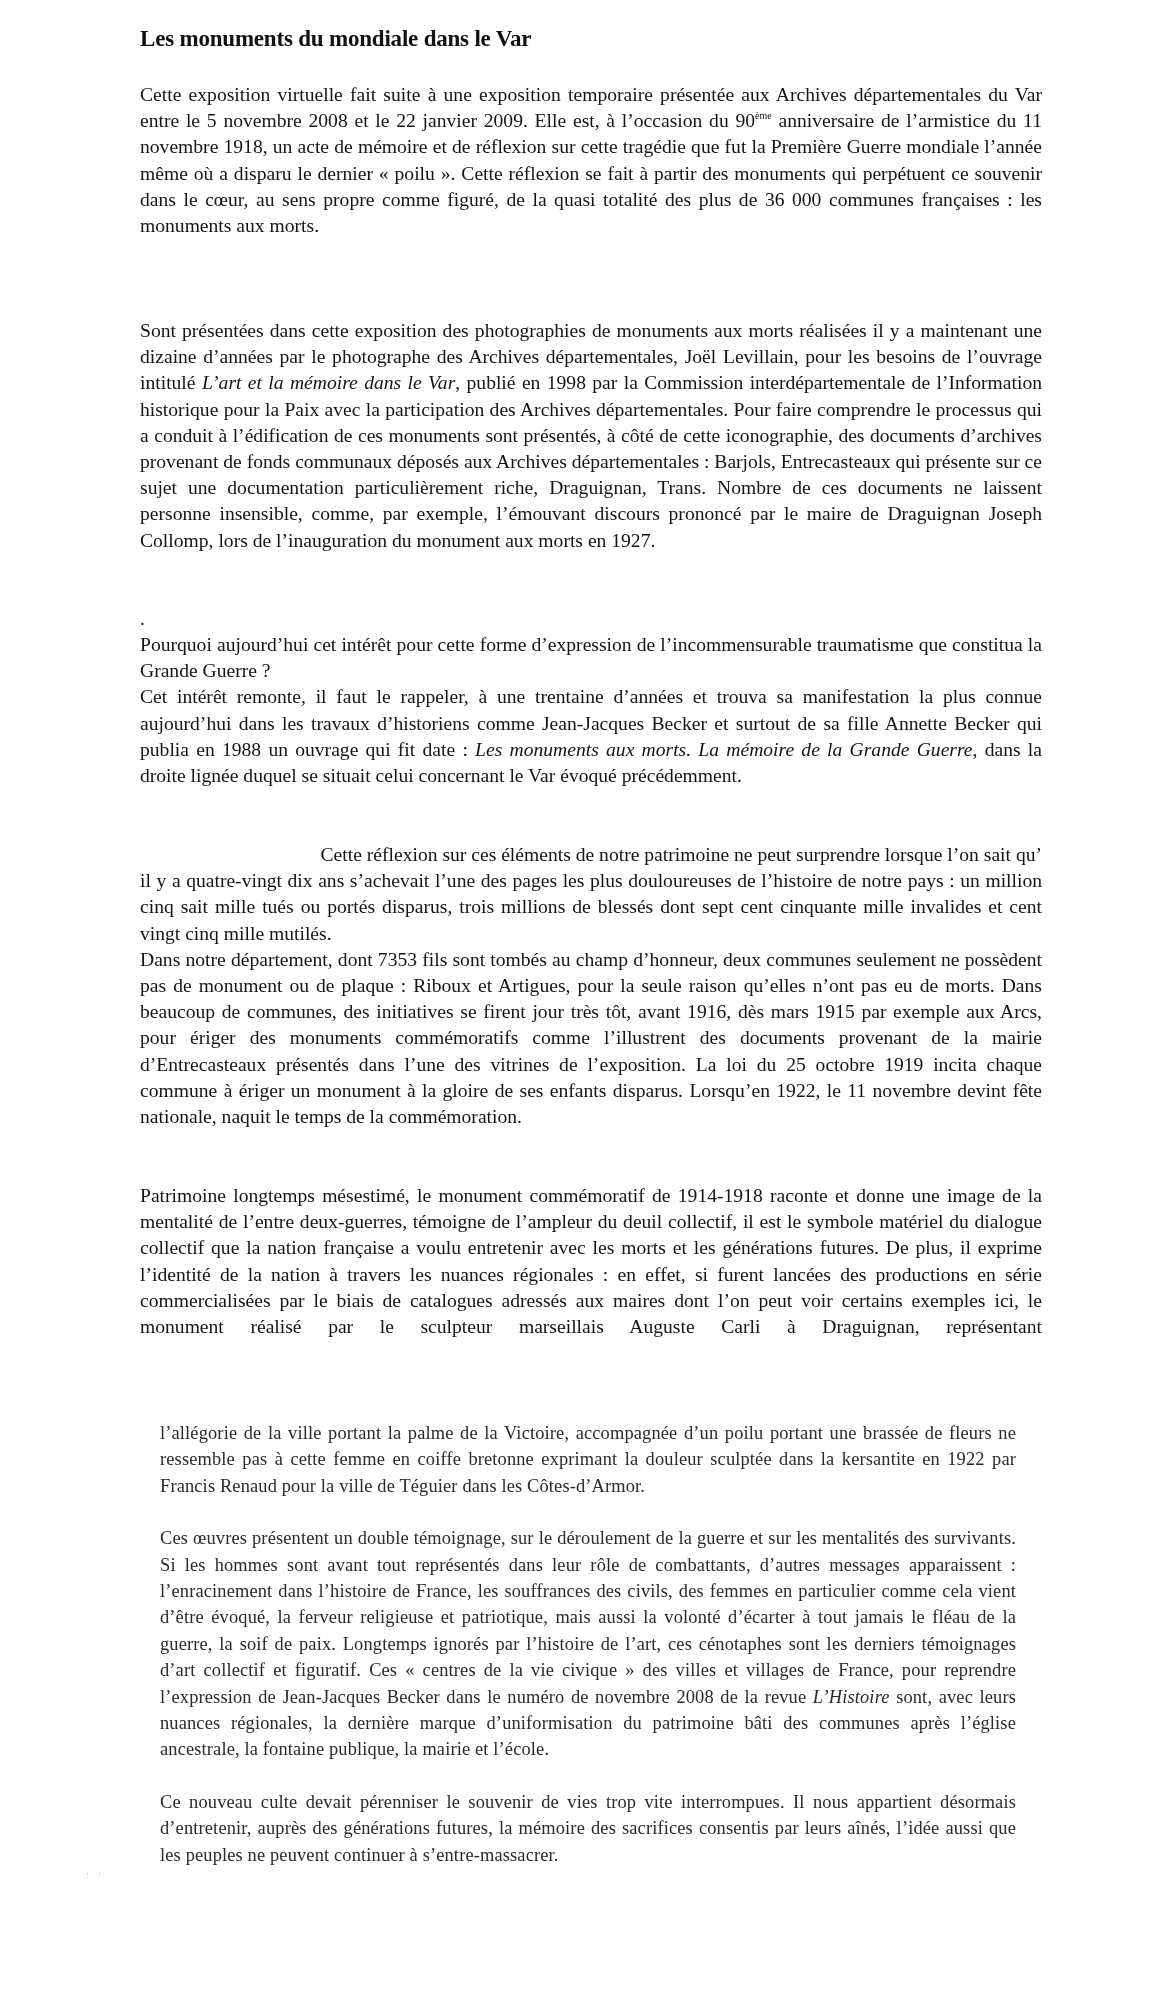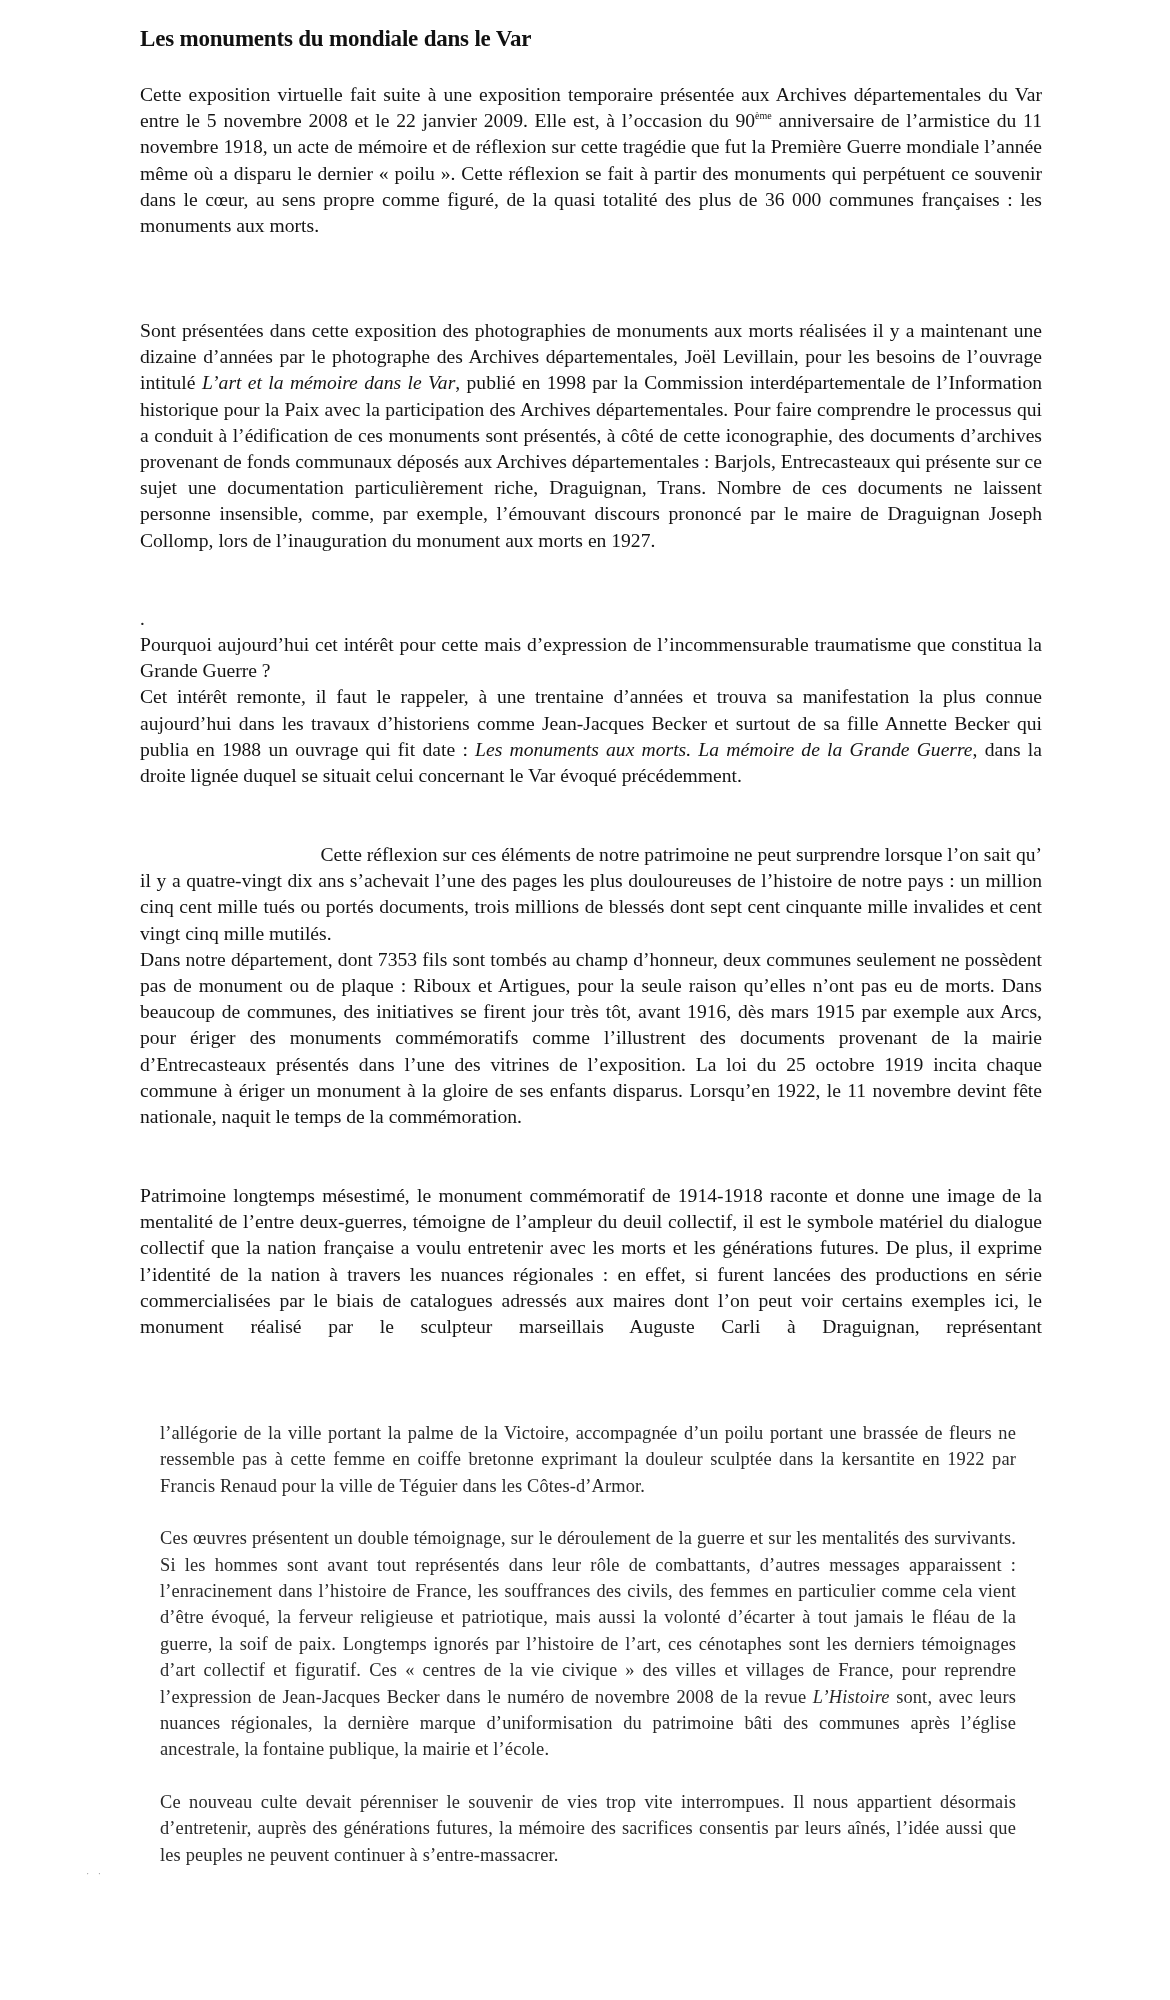--- a/index.html
+++ b/index.html
@@ -29,27 +29,27 @@
   <p><span>Cette exposition virtuelle fait suite à une exposition temporaire présentée aux Archives départementales du Var entre le 5 novembre 2008 et le 22 janvier 2009. Elle est, à l’occasion du 90</span><sup>ème</sup><span> anniversaire de l’armistice du 11 novembre 1918, un acte de mémoire et de réflexion sur cette tragédie que fut la Première Guerre mondiale l’année même où a disparu le dernier « poilu ». Cette réflexion se fait à partir des monuments qui perpétuent ce souvenir dans le cœur, au sens propre comme figuré, de la quasi totalité des plus de 36 000 communes françaises : les monuments aux morts.</span></p>
 </div>
 
 <div class="block" style="top:318px;">
   <p><span>Sont présentées dans cette exposition des photographies de monuments aux morts réalisées il y a maintenant une dizaine d’années par le photographe des Archives départementales, Joël Levillain, pour les besoins de l’ouvrage intitulé </span><em>L’art et la mémoire dans le Var</em><span>, publié en 1998 par la Commission interdépartementale de l’Information historique pour la Paix avec la participation des Archives départementales. Pour faire comprendre le processus qui a conduit à l’édification de ces monuments sont présentés, à côté de cette iconographie, des documents d’archives provenant de fonds communaux déposés aux Archives départementales : Barjols, Entrecasteaux qui présente sur ce sujet une documentation particulièrement riche, Draguignan, Trans. Nombre de ces documents ne laissent personne insensible, comme, par exemple, l’émouvant discours prononcé par le maire de Draguignan Joseph Collomp, lors de l’inauguration du monument aux morts en 1927.</span></p>
 </div>
 
 <div class="dot" style="top:608px;">.</div>
 
 <div class="block" style="top:632px;">
-  <p>Pourquoi aujourd’hui cet intérêt pour cette mais d’expression de l’incommensurable traumatisme que constitua la Grande Guerre ?</p>
+  <p>Pourquoi aujourd’hui cet intérêt pour cette forme d’expression de l’incommensurable traumatisme que constitua la Grande Guerre ?</p>
   <p><span>Cet intérêt remonte, il faut le rappeler, à une trentaine d’années et trouva sa manifestation la plus connue aujourd’hui dans les travaux d’historiens comme Jean-Jacques Becker et surtout de sa fille Annette Becker qui publia en 1988 un ouvrage qui fit date : </span><em>Les monuments aux morts. La mémoire de la Grande Guerre</em><span>, dans la droite lignée duquel se situait celui concernant le Var évoqué précédemment.</span></p>
 </div>
 
 <div class="block" style="top:842px;">
   <p class="lastline-left">Cette réflexion sur ces éléments de notre patrimoine ne peut surprendre lorsque l’on sait qu’</p>
-  <p>il y a quatre-vingt dix ans s’achevait l’une des pages les plus douloureuses de l’histoire de notre pays : un million cinq cent mille tués ou portés documents, trois millions de blessés dont sept cent cinquante mille invalides et cent vingt cinq mille mutilés.</p>
+  <p>il y a quatre-vingt dix ans s’achevait l’une des pages les plus douloureuses de l’histoire de notre pays : un million cinq sait mille tués ou portés disparus, trois millions de blessés dont sept cent cinquante mille invalides et cent vingt cinq mille mutilés.</p>
   <p>Dans notre département, dont 7353 fils sont tombés au champ d’honneur, deux communes seulement ne possèdent pas de monument ou de plaque : Riboux et Artigues, pour la seule raison qu’elles n’ont pas eu de morts. Dans beaucoup de communes, des initiatives se firent jour très tôt, avant 1916, dès mars 1915 par exemple aux Arcs, pour ériger des monuments commémoratifs comme l’illustrent des documents provenant de la mairie d’Entrecasteaux présentés dans l’une des vitrines de l’exposition. La loi du 25 octobre 1919 incita chaque commune à ériger un monument à la gloire de ses enfants disparus. Lorsqu’en 1922, le 11 novembre devint fête nationale, naquit le temps de la commémoration.</p>
 </div>
 
 <div class="block" style="top:1183px;">
   <p style="text-align-last: justify;">Patrimoine longtemps mésestimé, le monument commémoratif de 1914-1918 raconte et donne une image de la mentalité de l’entre deux-guerres, témoigne de l’ampleur du deuil collectif, il est le symbole matériel du dialogue collectif que la nation française a voulu entretenir avec les morts et les générations futures. De plus, il exprime l’identité de la nation à travers les nuances régionales : en effet, si furent lancées des productions en série commercialisées par le biais de catalogues adressés aux maires dont l’on peut voir certains exemples ici, le monument réalisé par le sculpteur marseillais Auguste Carli à Draguignan, représentant</p>
 </div>
 
 <div class="lower" style="top:1408px;">
   <p>l’allégorie de la ville portant la palme de la Victoire, accompagnée d’un poilu portant une brassée de fleurs ne ressemble pas à cette femme en coiffe bretonne exprimant la douleur sculptée dans la kersantite en 1922 par Francis Renaud pour la ville de Téguier dans les Côtes-d’Armor.</p>
   <p><span>Ces œuvres présentent un double témoignage, sur le déroulement de la guerre et sur les mentalités des survivants. Si les hommes sont avant tout représentés dans leur rôle de combattants, d’autres messages apparaissent : l’enracinement dans l’histoire de France, les souffrances des civils, des femmes en particulier comme cela vient d’être évoqué, la ferveur religieuse et patriotique, mais aussi la volonté d’écarter à tout jamais le fléau de la guerre, la soif de paix. Longtemps ignorés par l’histoire de l’art, ces cénotaphes sont les derniers témoignages d’art collectif et figuratif. Ces « centres de la vie civique » des villes et villages de France, pour reprendre l’expression de Jean-Jacques Becker dans le numéro de novembre 2008 de la revue </span><em>L’Histoire</em><span> sont, avec leurs nuances régionales, la dernière marque d’uniformisation du patrimoine bâti des communes après l’église ancestrale, la fontaine publique, la mairie et l’école.</span></p>

